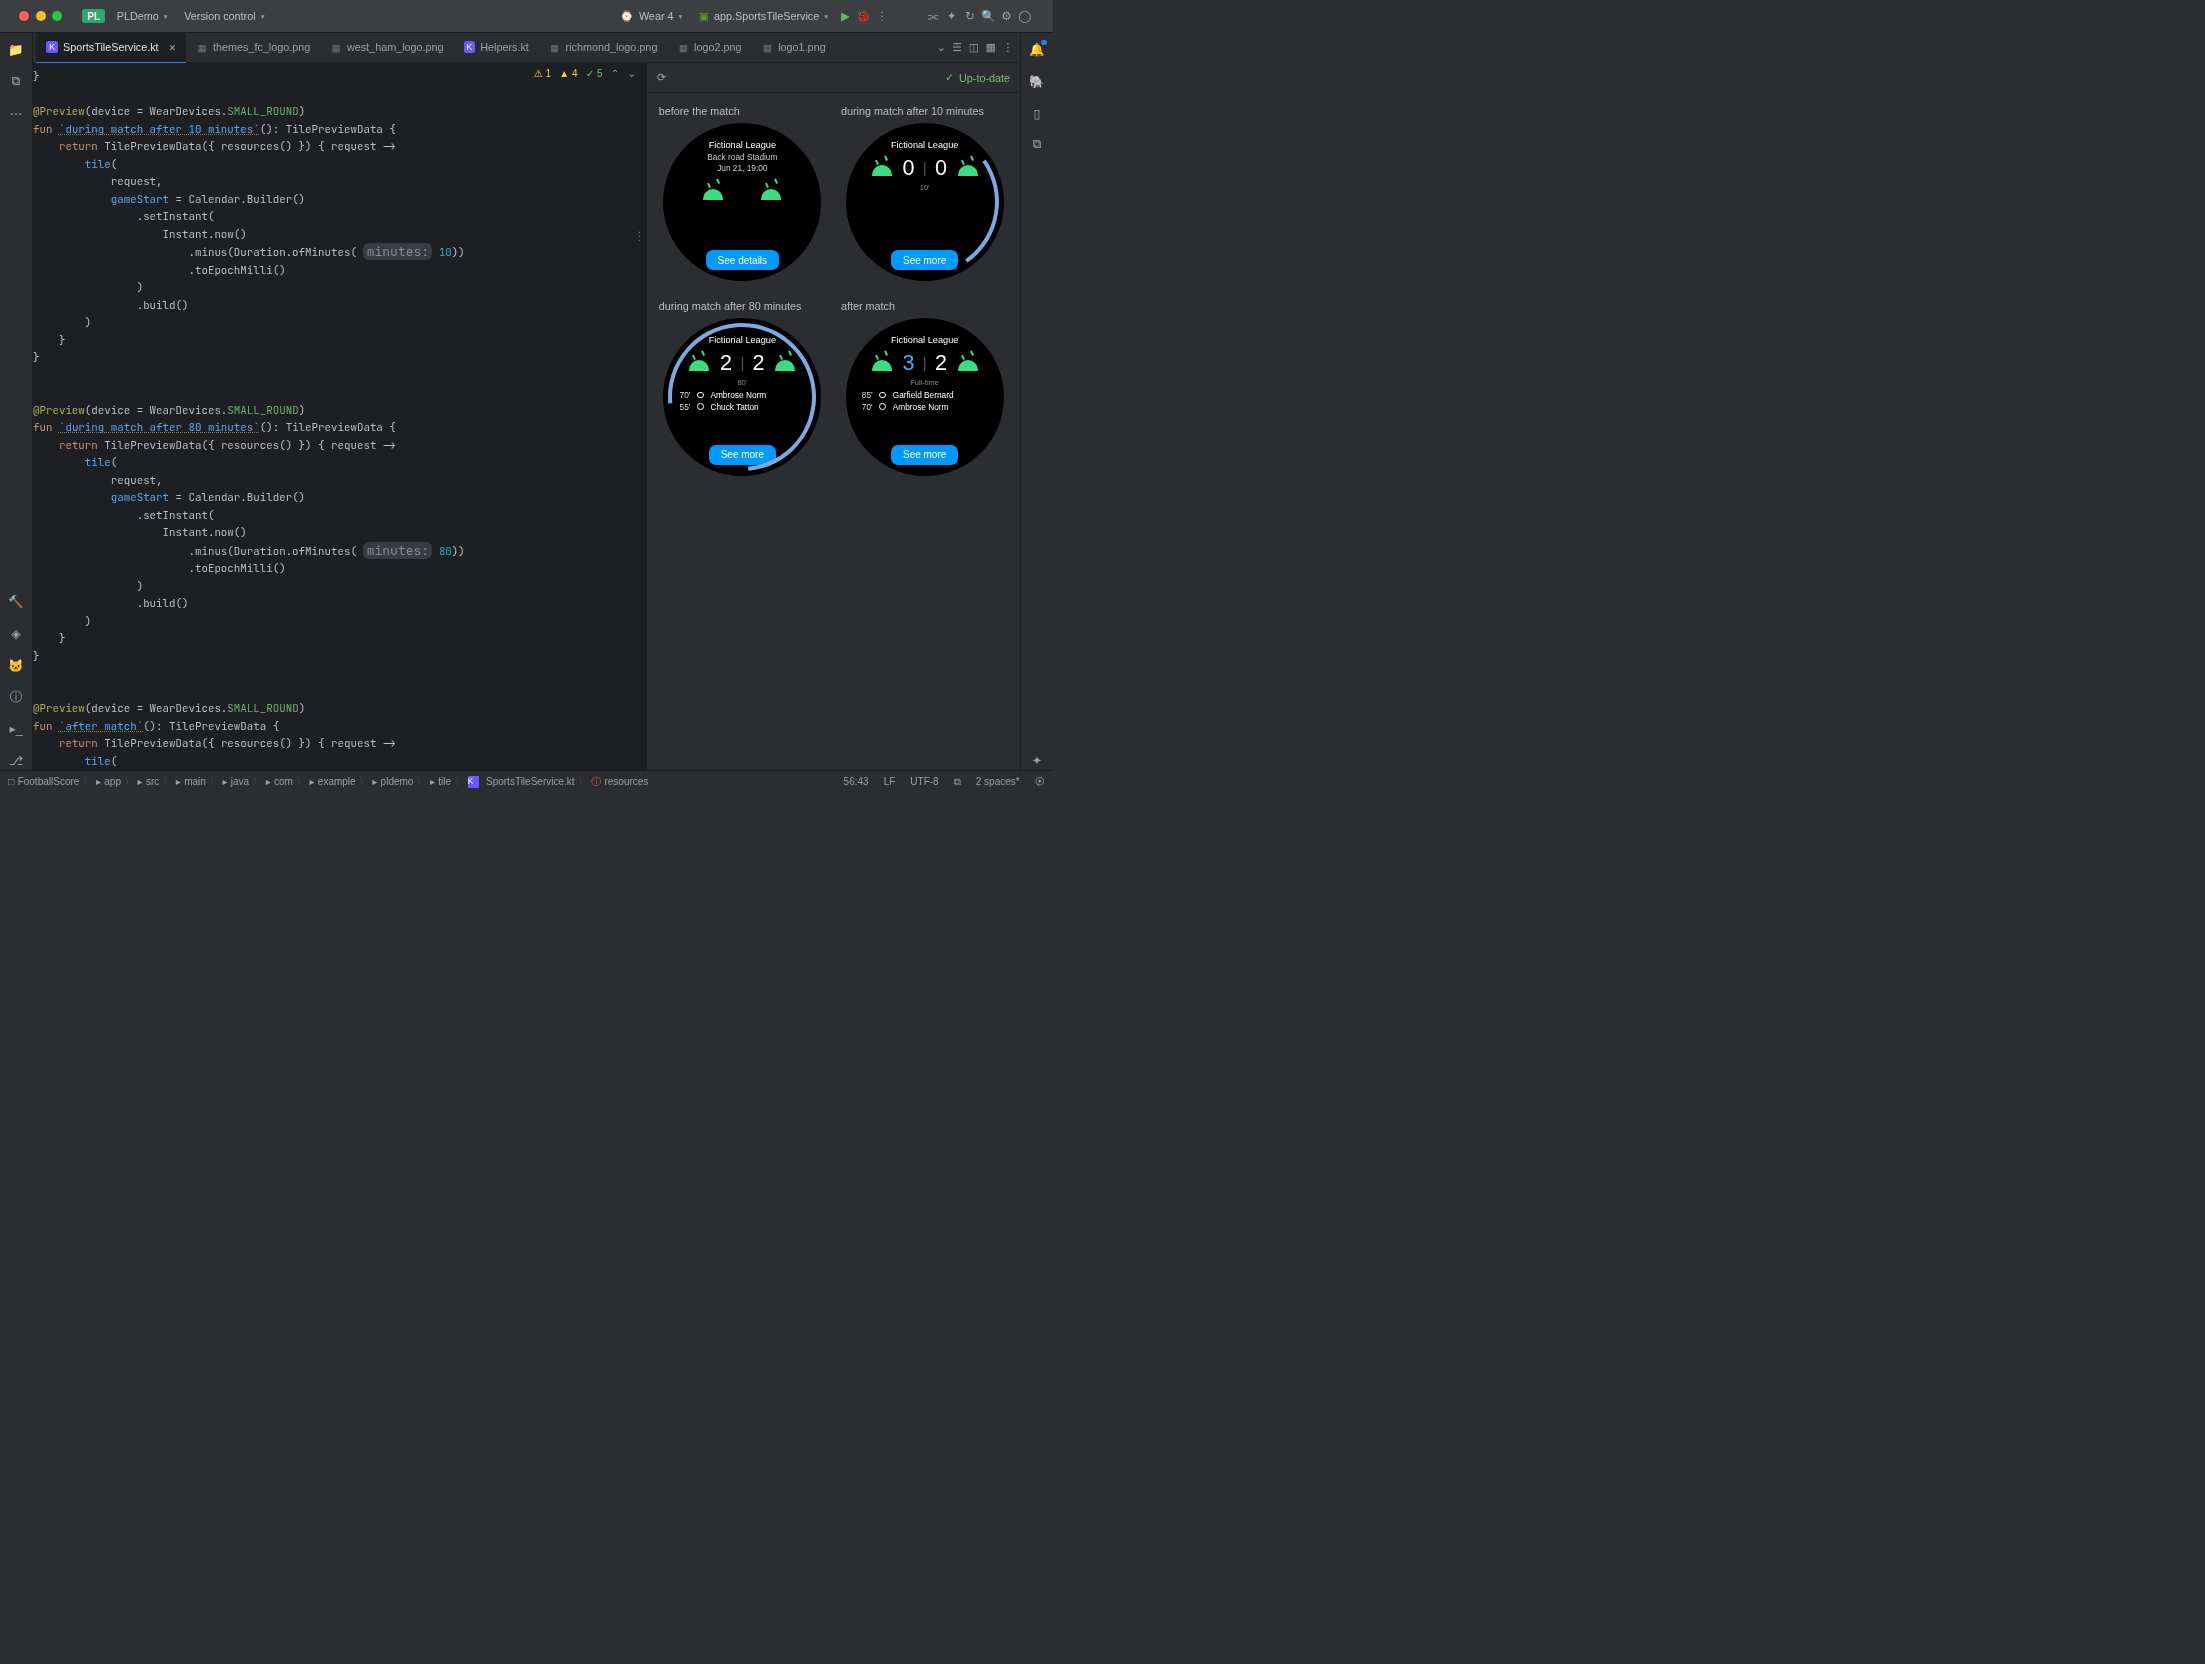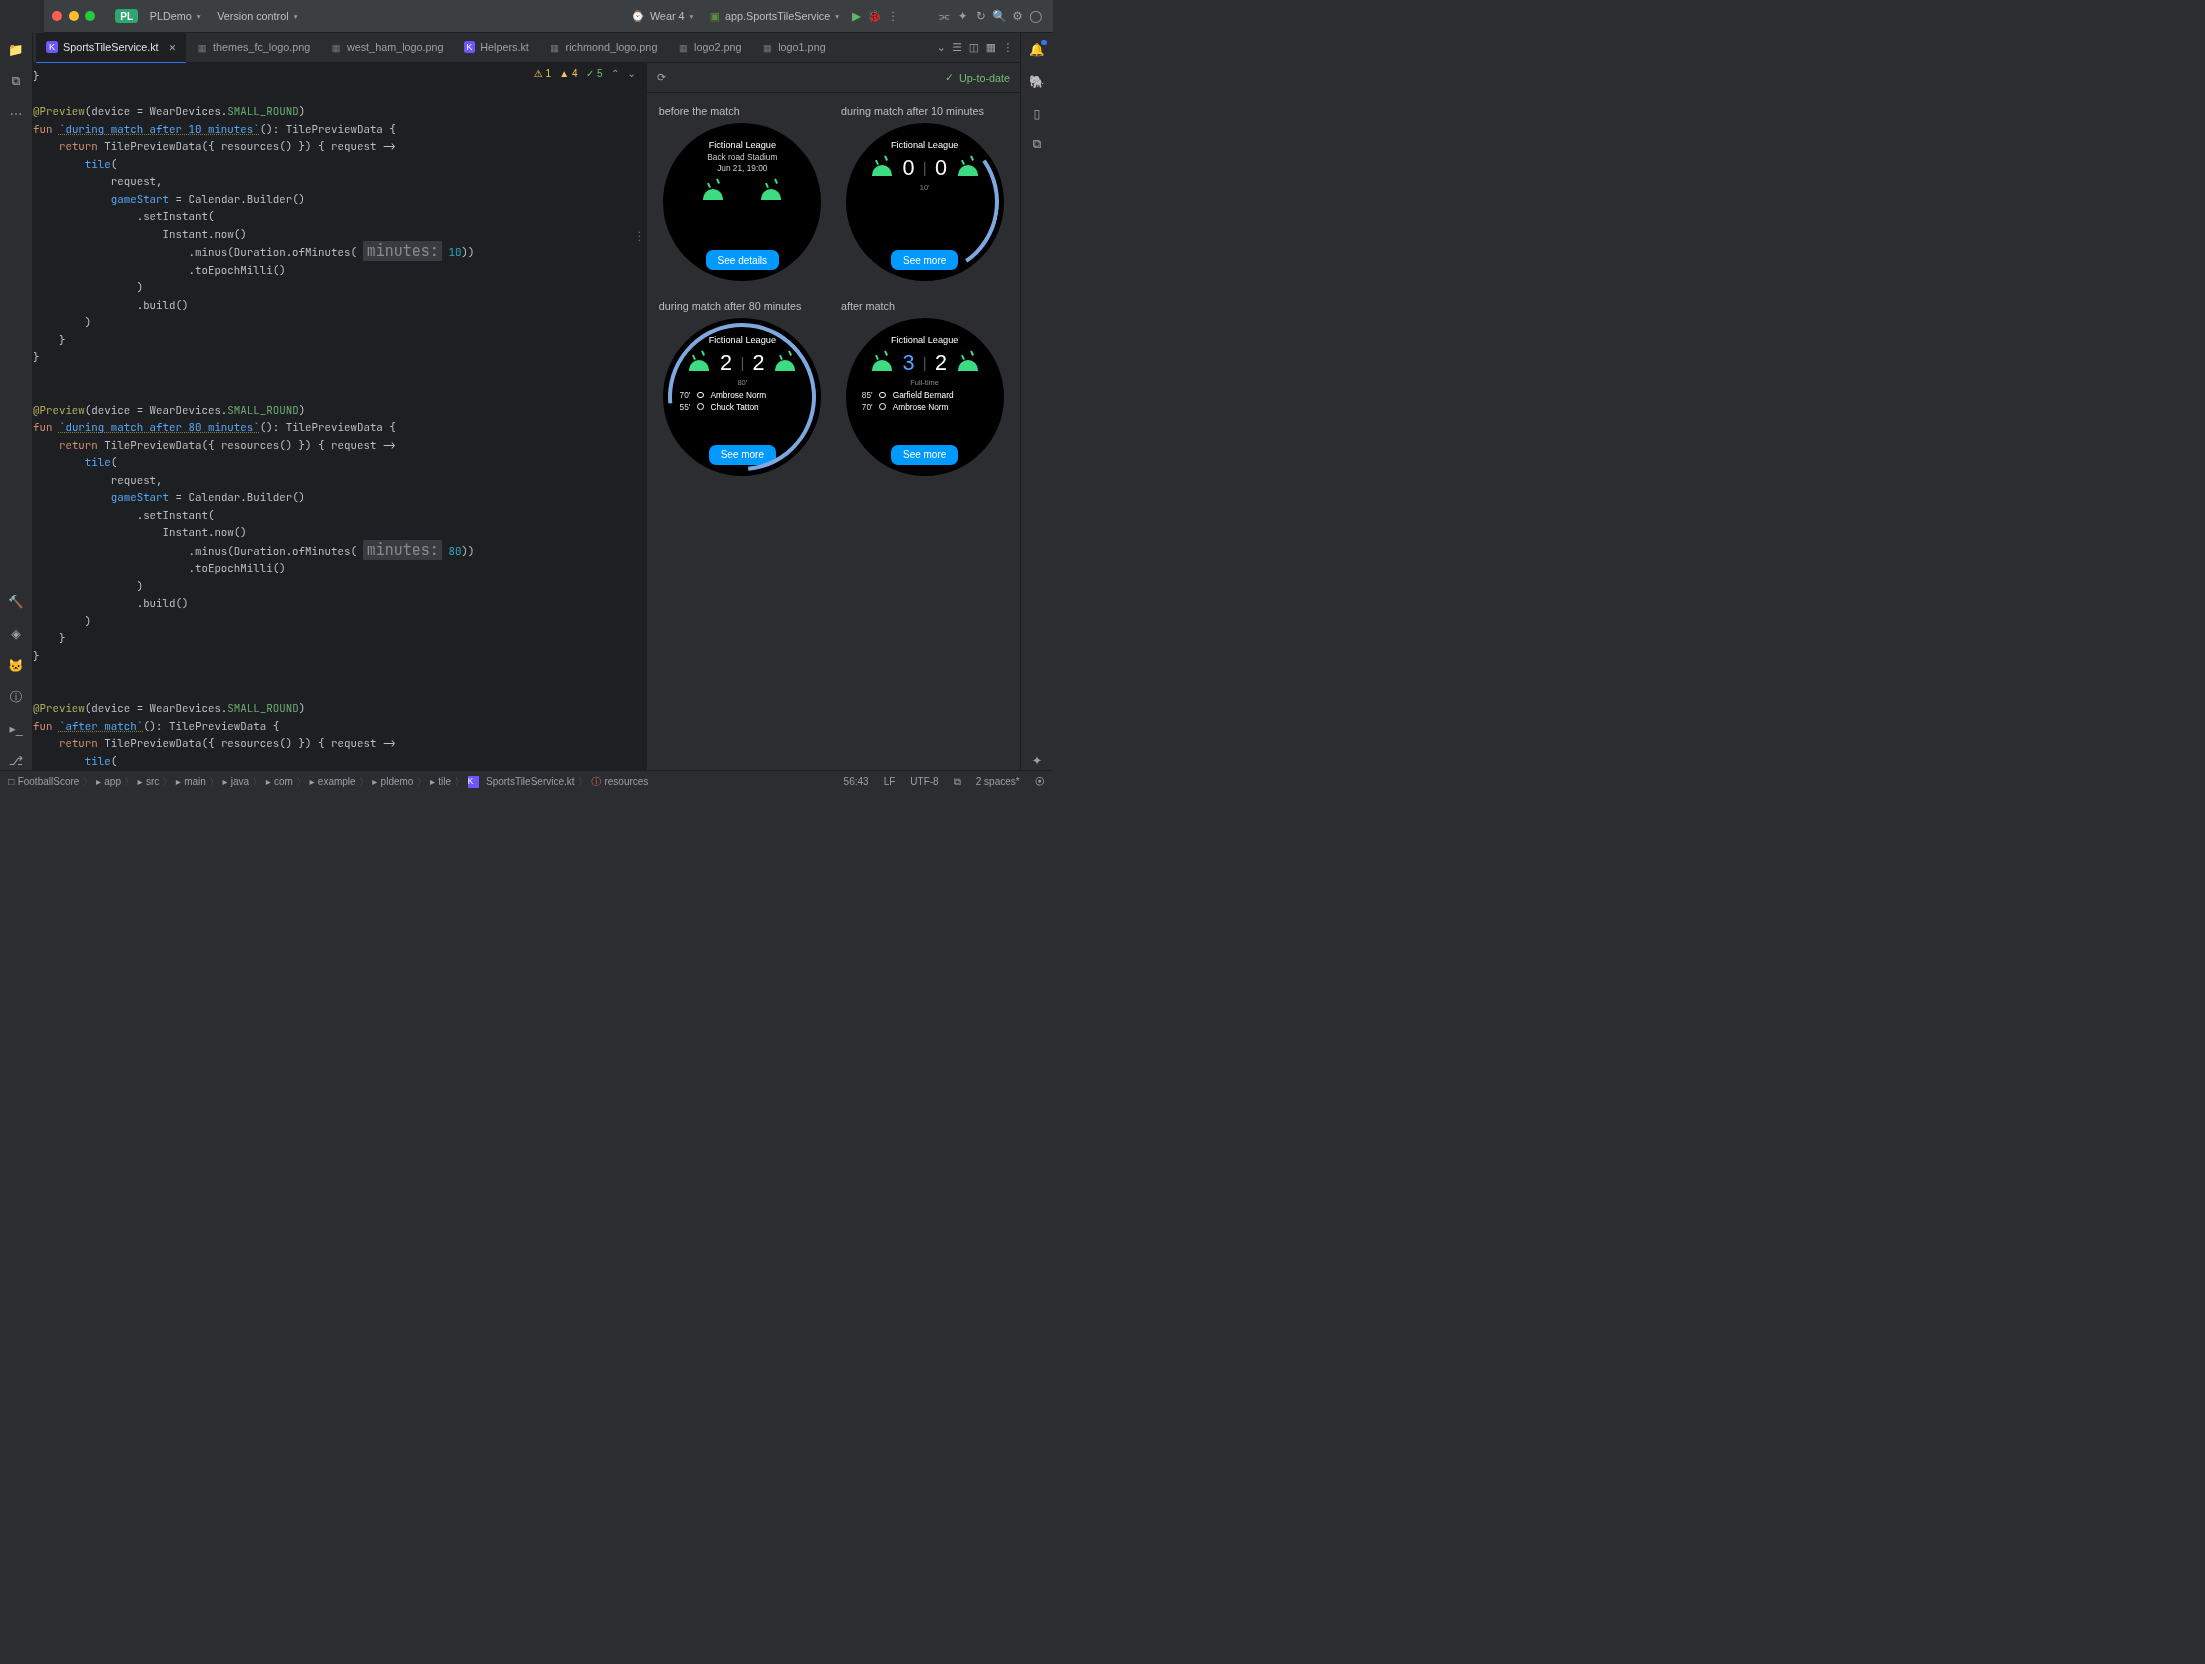--- a/index.html
+++ b/index.html
@@ -1,17 +1,17 @@
 <!DOCTYPE html>
 <html style="font-size:13.3px"><head>
 <meta charset="utf-8">
 <style>
 * { margin:0; padding:0; box-sizing:border-box; }
 body { background:#2b2d30; color:#bcbec4; font-family:-apple-system,BlinkMacSystemFont,"Segoe UI",sans-serif; font-size:10.8px; width:1053px; height:792px; overflow:hidden; display:flex; flex-direction:column; }
-.titlebar { height:33px; background:#3c3f41; display:flex; align-items:center; padding:0 8px; border-bottom:0.8px solid #1e1f22;margin-left:44px; }
+.titlebar { height:33px; background:#3c3f41; display:flex; align-items:center; padding:0 19px; border-bottom:0.8px solid #1e1f22; }
 .traffic { display:flex; gap:6.7px; margin-right:11.7px; }
 .dot { width:10px; height:10px; border-radius:50%; }
 .red{background:#ff5f57}.yellow{background:#febc2e}.green{background:#28c840}
 .proj-badge{background:#2fa56f;color:#fff;padding:1.7px 5px;border-radius:3.3px;font-weight:600;font-size:10px;margin-right:6.7px}
 .tb-item{color:#bcbec4;padding:0 8.3px;display:flex;align-items:center;gap:5px;font-size:10.8px}
 .chev{font-size:7.5px;opacity:.7}
 .tb-spacer{flex:1}
 .tb-icon{width:18.3px;height:18.3px;display:flex;align-items:center;justify-content:center;color:#9aa0a6;font-size:11.7px}
 .main-row{flex:1;display:flex;overflow:hidden}
 .left-tool{width:33px;background:#2b2d30;border-right:0.8px solid #1e1f22;display:flex;flex-direction:column;align-items:center;padding-top:6.7px;gap:11.7px}
@@ -30,21 +30,21 @@
 .editor{flex:1;background:#1e1f22;display:flex;overflow:hidden;position:relative}
 .gutter{width:48px;background:#1e1f22;color:#4b5059;text-align:right;padding:5px 8.3px 5px 0;font-family:"JetBrains Mono",Menlo,monospace;font-size:10.8px;line-height:17.5px}
 .code{flex:1;padding:5px 0;font-family:"JetBrains Mono",Menlo,monospace;font-size:10.8px;line-height:17.5px;white-space:pre;color:#bcbec4;position:relative}
 .inspections{position:absolute;top:5px;right:10px;display:flex;align-items:center;gap:8.3px;font-size:10px;color:#9aa0a6;z-index:2}
 .insp-err{color:#f2c55c}.insp-warn{color:#f2c55c}.insp-ok{color:#73be73}
 .ann{color:#b3ae60}
 .kw{color:#cf8e6d}
 .fn{color:#56a8f5}
 .str{color:#6aab73}
 .num{color:#2aacb8}
-.hint{background:#393b40;color:#858a93;padding:0 3.3px;border-radius:1px;font-size:15px}
+.hint{background:#393b40;color:#858a93;padding:0 3.3px;border-radius:6px;font-size:13px}
 .dec-u{text-decoration:underline dotted #8b7e3a}
 .preview{width:374px;background:#2b2d30;border-left:0.8px solid #1e1f22;display:flex;flex-direction:column}
 .preview-bar{height:30px;display:flex;align-items:center;padding:0 10px;border-bottom:0.8px solid #1e1f22;color:#9aa0a6}
 .pv-status{margin-left:auto;color:#73be73;display:flex;align-items:center;gap:5px;font-size:10.8px}
 .preview-body{flex:1;padding:11.7px;display:grid;grid-template-columns:1fr 1fr;gap:18.3px 15px;align-content:start;overflow:auto}
 .pv-cell{display:flex;flex-direction:column;gap:6.7px}
 .pv-title{color:#bcbec4;font-size:10.8px}
 .watch{width:158px;height:158px;border-radius:50%;background:#000;margin:0 auto;position:relative;overflow:hidden;display:flex;flex-direction:column;align-items:center}
 .watch.ring1::before{content:"";position:absolute;inset:5px;border-radius:50%;border:4.2px solid transparent;border-left-color:#7ea9e0;transform:rotate(190deg)}
 .watch.ring2::before{content:"";position:absolute;inset:5px;border-radius:50%;border:4.2px solid #7ea9e0;border-bottom-color:transparent;transform:rotate(40deg)}

